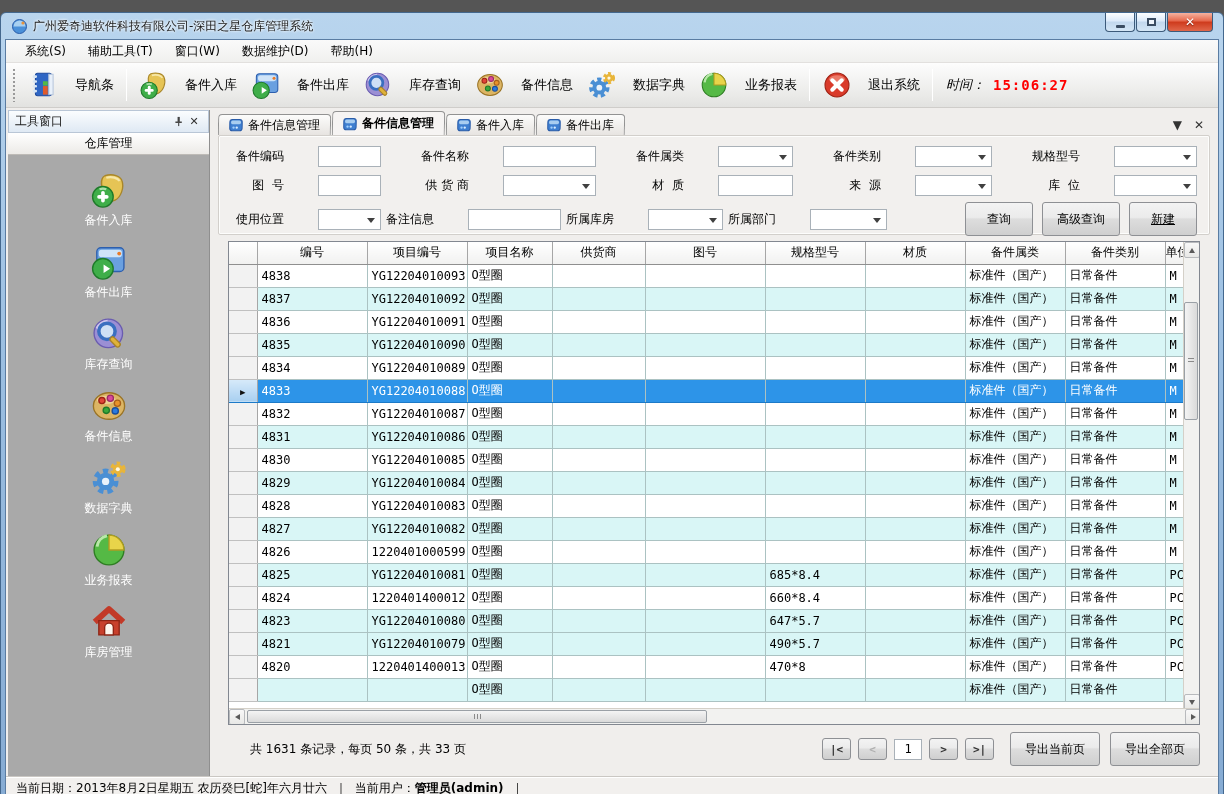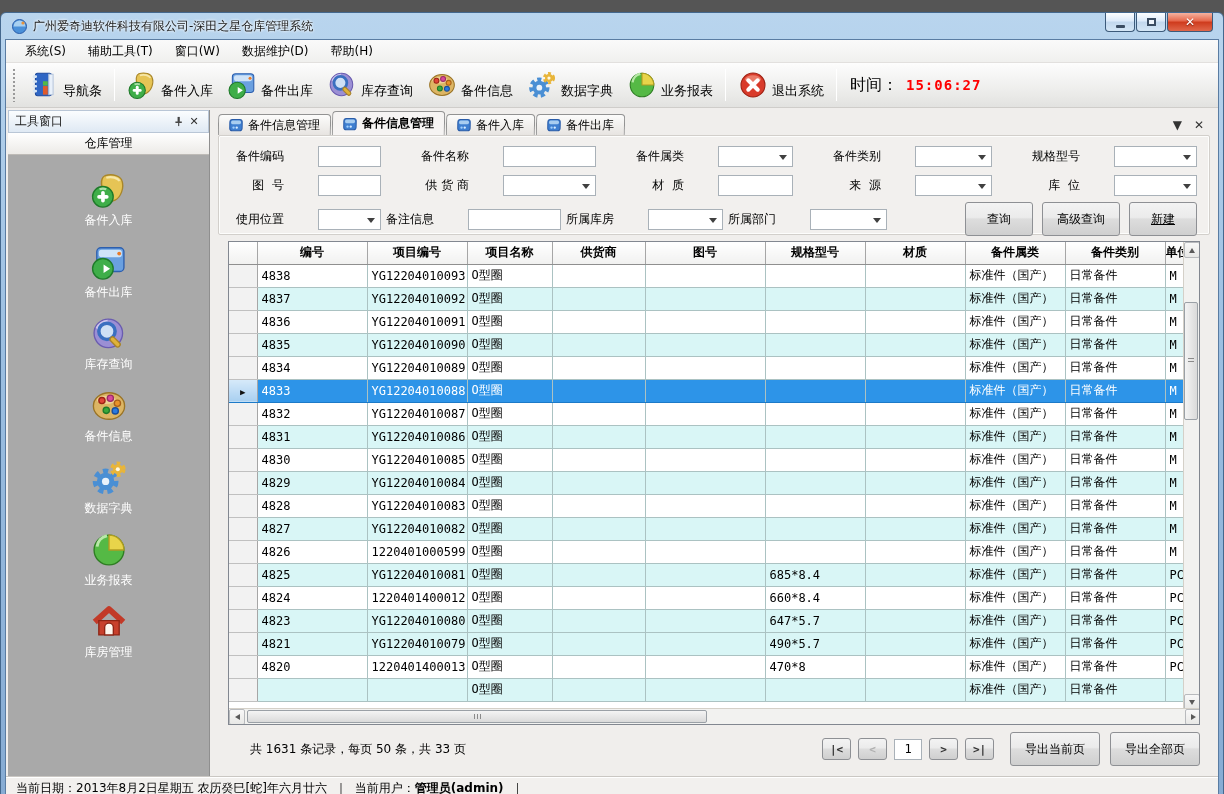--- a/index.html
+++ b/index.html
@@ -28,27 +28,27 @@
     flex-direction:column; overflow:hidden; }
   
   .menubar{ height:23px; background:linear-gradient(#fafafa,#f0f0ee); display:flex;
     align-items:center; padding-left:8px; border-bottom:1px solid #e2e0de; }
   .menu-item{ font-size:12px; color:#000; padding:3px 11px; cursor:default; }
   
   .toolbar{ height:45px; background:linear-gradient(#fdfdfd,#ebebe9 70%,#e2e2e0);
     border-bottom:1px solid #cfcdca; display:flex; align-items:center; padding:0 6px; }
   .tb-grip{ width:5px; height:34px; margin-right:5px;
     background:radial-gradient(circle,#9a9a9a 1px,transparent 1.4px); background-size:4px 4px; }
-  .tb-item{ display:flex; align-items:flex-end; gap:4px; padding:4px 7px; border-radius:3px; cursor:default;}
+  .tb-item{ display:flex; align-items:center; gap:16px; padding:4px 7px; border-radius:3px; cursor:default;}
   .tb-item .icon{ width:30px; height:30px; }
   .tb-item .icon svg{ width:30px; height:30px; }
   .tb-label{ font-size:13px; color:#000; white-space:nowrap; }
   .tb-sep{ width:1px; height:32px; background:#c4c2c0; border-right:1px solid #fff; margin:0 5px; }
   .tb-time{ display:flex; align-items:center; gap:8px; padding-left:8px; }
-  .tb-time-label{ font-size:16px; color:#000; }
+  .tb-time-label{ font-size:13px; color:#000;font-style:italic; }
   .tb-time-val{ font-size:14px; font-weight:bold; color:#f00;
     font-family:"DejaVu Sans Mono",monospace; letter-spacing:1px;}
   
   .dock{ flex:1; display:flex; overflow:hidden; }
   
   .sidebar{ width:202px; flex:0 0 auto; background:#a9a9a9; border-right:1px solid #8f8f8f;
     display:flex; flex-direction:column; margin:2px 0 0 2px;}
   .sb-header{ height:23px; background:linear-gradient(#fbfdfe,#dfe9f4);
     border:1px solid #b9c6d6; display:flex; align-items:center; padding:0 6px; }
   .sb-title{ flex:1; font-size:12px; color:#1a1a1a; }
@@ -89,21 +89,21 @@
   .s-buttons{ display:flex; justify-content:flex-end; gap:9px; align-items:center;}
   .w7btn{ height:23px; padding:16px 14px; font-size:12px; color:#000;
     background:linear-gradient(#f3f3f3,#ebebeb 45%,#dddddd 50%,#cfcfcf);
     border:1px solid #8e9094; border-radius:3px; display:flex; align-items:center;
     justify-content:center; cursor:default; white-space:nowrap;}
   
   .grid{ position:relative; margin-left:12px; width:972px; height:484px;
     border:1px solid #828790; background:#fff; overflow:hidden; flex:0 0 auto;}
   .grid-clip{ position:absolute; left:0; top:0; width:956px; height:468px; overflow:hidden; }
   table.dgrid{ border-collapse:collapse; table-layout:fixed; width:956px; }
-  .dgrid th{ height:22px; font-size:12px; font-weight:bold; color:#000; text-align:center;
+  .dgrid th{ height:22px; font-size:12px; font-weight:normal; color:#000; text-align:center;
     background:linear-gradient(#ffffff,#f1f1f0); border-right:1px solid #a6a6a6;
     border-bottom:1px solid #8f8f8f; overflow:hidden; white-space:nowrap; }
   .dgrid td{ height:23px; font-size:12px; color:#000; padding:0 4px;
     border-right:1px solid #abc2c2; border-bottom:1px solid #abc2c2;
     overflow:hidden; white-space:nowrap;
     font-family:"DejaVu Sans Mono","DejaVu Sans",monospace; }
   .dgrid td.ind{ background:#f2f2f2; border-right:1px solid #a6a6a6; border-bottom:1px solid #c0c0c0;
     text-align:center; padding:0;}
   .dgrid tr.alt td{ background:#d9f6f6; }
   .dgrid tr.alt td.ind{ background:#f2f2f2; }

